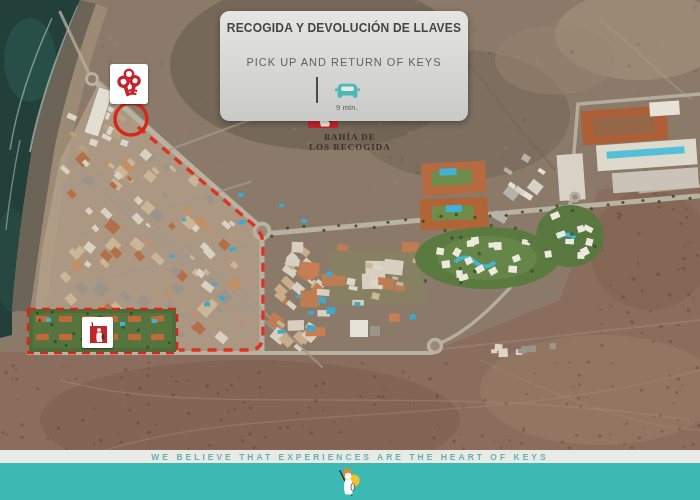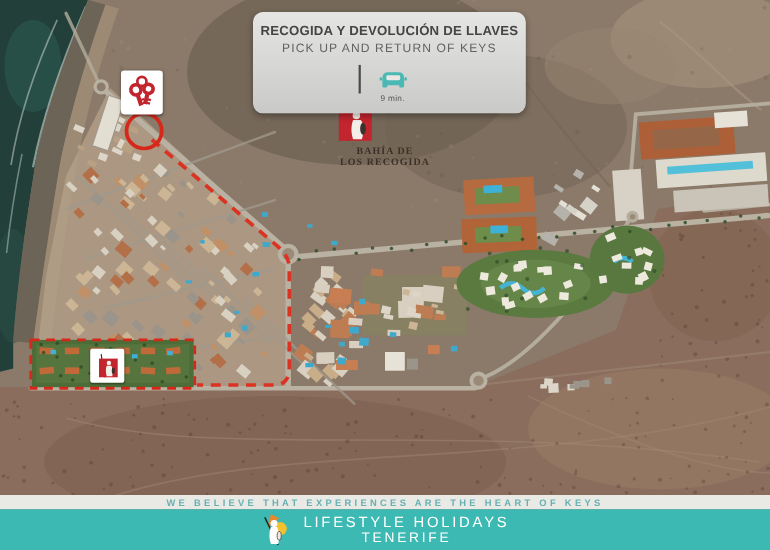--- a/index.html
+++ b/index.html
@@ -2,25 +2,25 @@
 <html><head>
 <meta charset="utf-8">
 <style>
   html,body{margin:0;padding:0;background:#444;}
   .stage{position:relative;width:700px;height:500px;overflow:hidden;
          background:#8b7a6a;font-family:"Liberation Sans",sans-serif;}
   .stage svg{display:block;}
   #map-svg{position:absolute;left:0;top:0;}
 
   
-  .card{position:absolute;left:230px;top:11px;width:236px;border-radius:9px;
+  .card{position:absolute;left:220px;top:11px;width:236px;border-radius:9px;
         background:linear-gradient(#e5e5e3,#c9c9c7);
         box-shadow:0 2px 6px rgba(0,0,0,.35);text-align:center;padding:10px 6px 9px;}
   .card .t1{font-size:12px;font-weight:bold;color:#454545;letter-spacing:.2px;}
-  .card .t2{font-size:11px;color:#636363;letter-spacing:1px;margin-top:3px;}
+  .card .t2{font-size:11px;color:#636363;letter-spacing:1px;margin-top:21px;}
   .modes{display:flex;justify-content:center;align-items:flex-start;margin-top:8px;}
   .mode{width:54px;display:flex;flex-direction:column;align-items:center;}
   .mode .time{font-size:7.5px;color:#555;margin-top:3px;letter-spacing:.3px;}
   .mode .ic{height:24px;display:flex;align-items:flex-end;}
   .vdiv{width:2px;height:26px;background:#4a4a4a;margin:1px 2px 0;}
 
   
   .key-badge{position:absolute;left:110px;top:64px;width:38px;height:40px;background:#fff;
              border-radius:3px;box-shadow:0 1px 3px rgba(0,0,0,.45);
              display:flex;align-items:center;justify-content:center;}
@@ -814,18 +814,14 @@
   <div class="tagline">WE BELIEVE THAT EXPERIENCES ARE THE HEART OF KEYS</div>
   <div class="brand">
     <svg width="28" height="31" viewBox="0 0 30 32">
       <path d="M10,1 L18,5 L6,15 Z" fill="#e8872c"></path>
       <circle cx="19" cy="15" r="6.5" fill="#f2c12e"></circle>
       <line x1="4" y1="4" x2="17" y2="31" stroke="#222" stroke-width="1.4"></line>
       <circle cx="13" cy="10" r="3.4" fill="#fff"></circle>
       <path d="M10,13.5 C8,18 8,25 10,30 L17,30 C19,24 18,17.5 16,13.5 Z" fill="#fff"></path>
       <ellipse cx="18" cy="22" rx="2" ry="4.2" fill="#efe9dd" stroke="#333" stroke-width=".7"></ellipse>
     </svg>
-    <div class="txt">
-      <div class="b1">LIFESTYLE HOLIDAYS</div>
-      <div class="b2">TENERIFE</div>
-    </div>
   </div>
 </div>
 
 </body></html>

